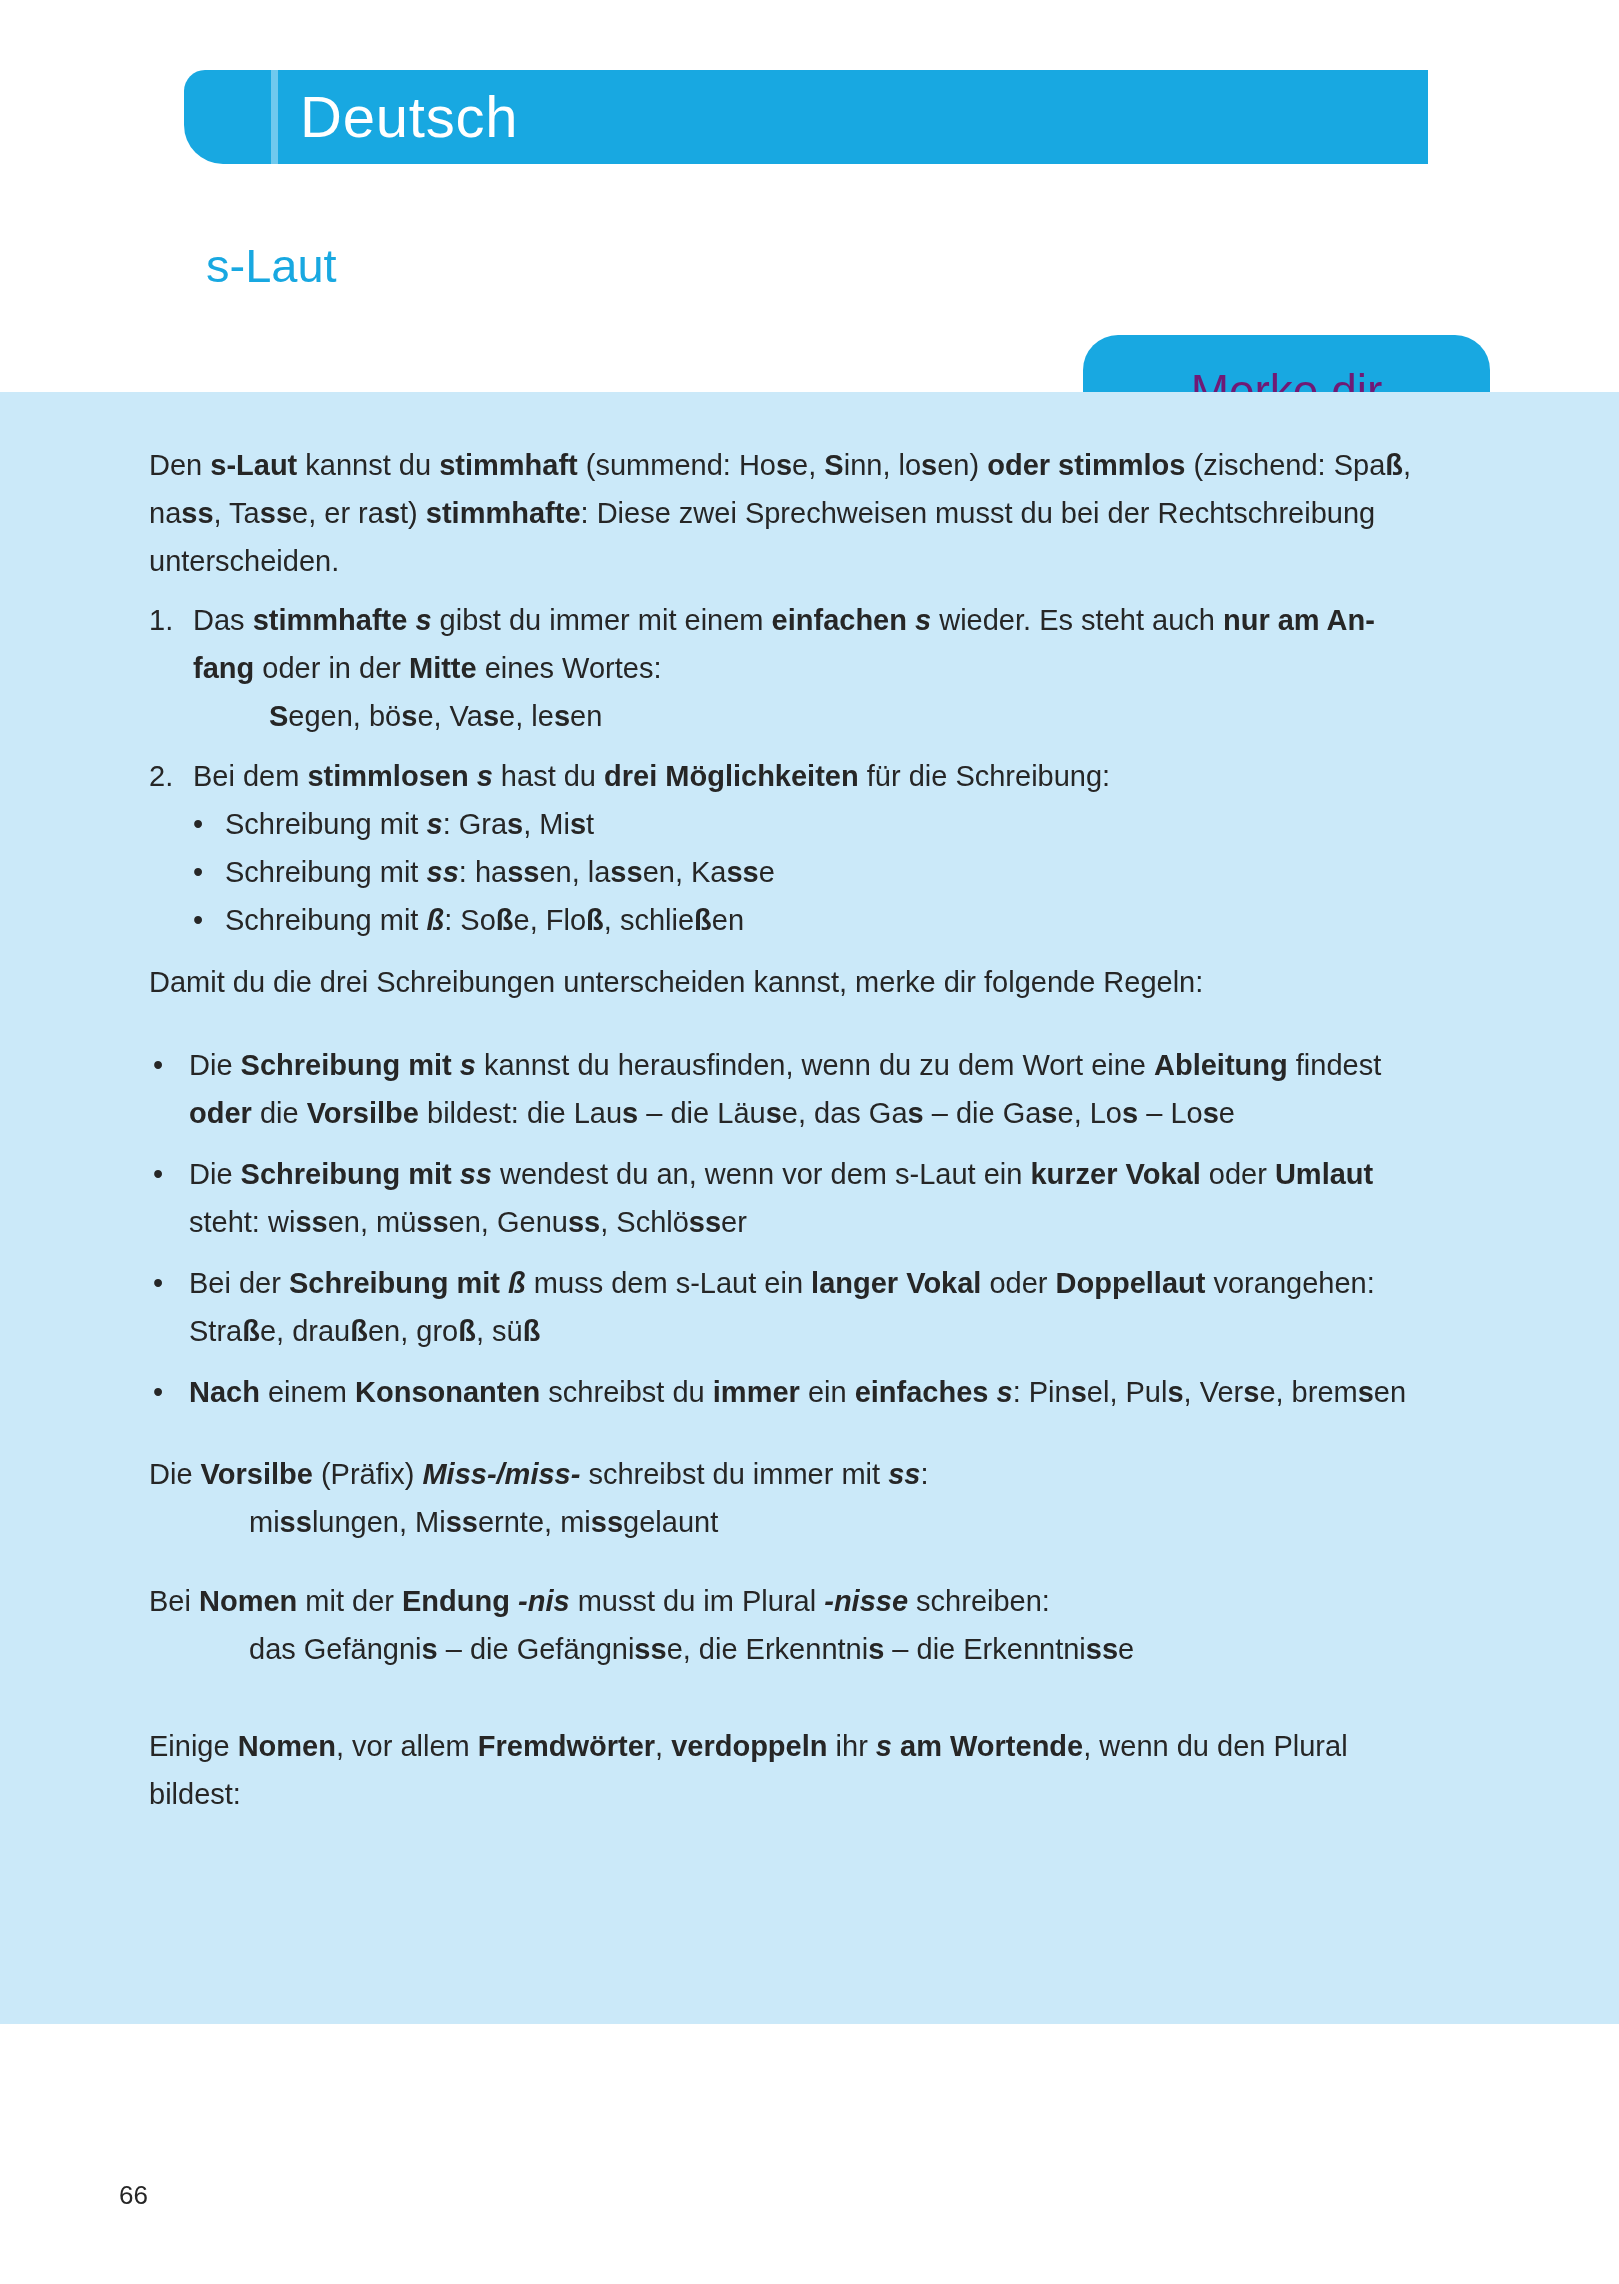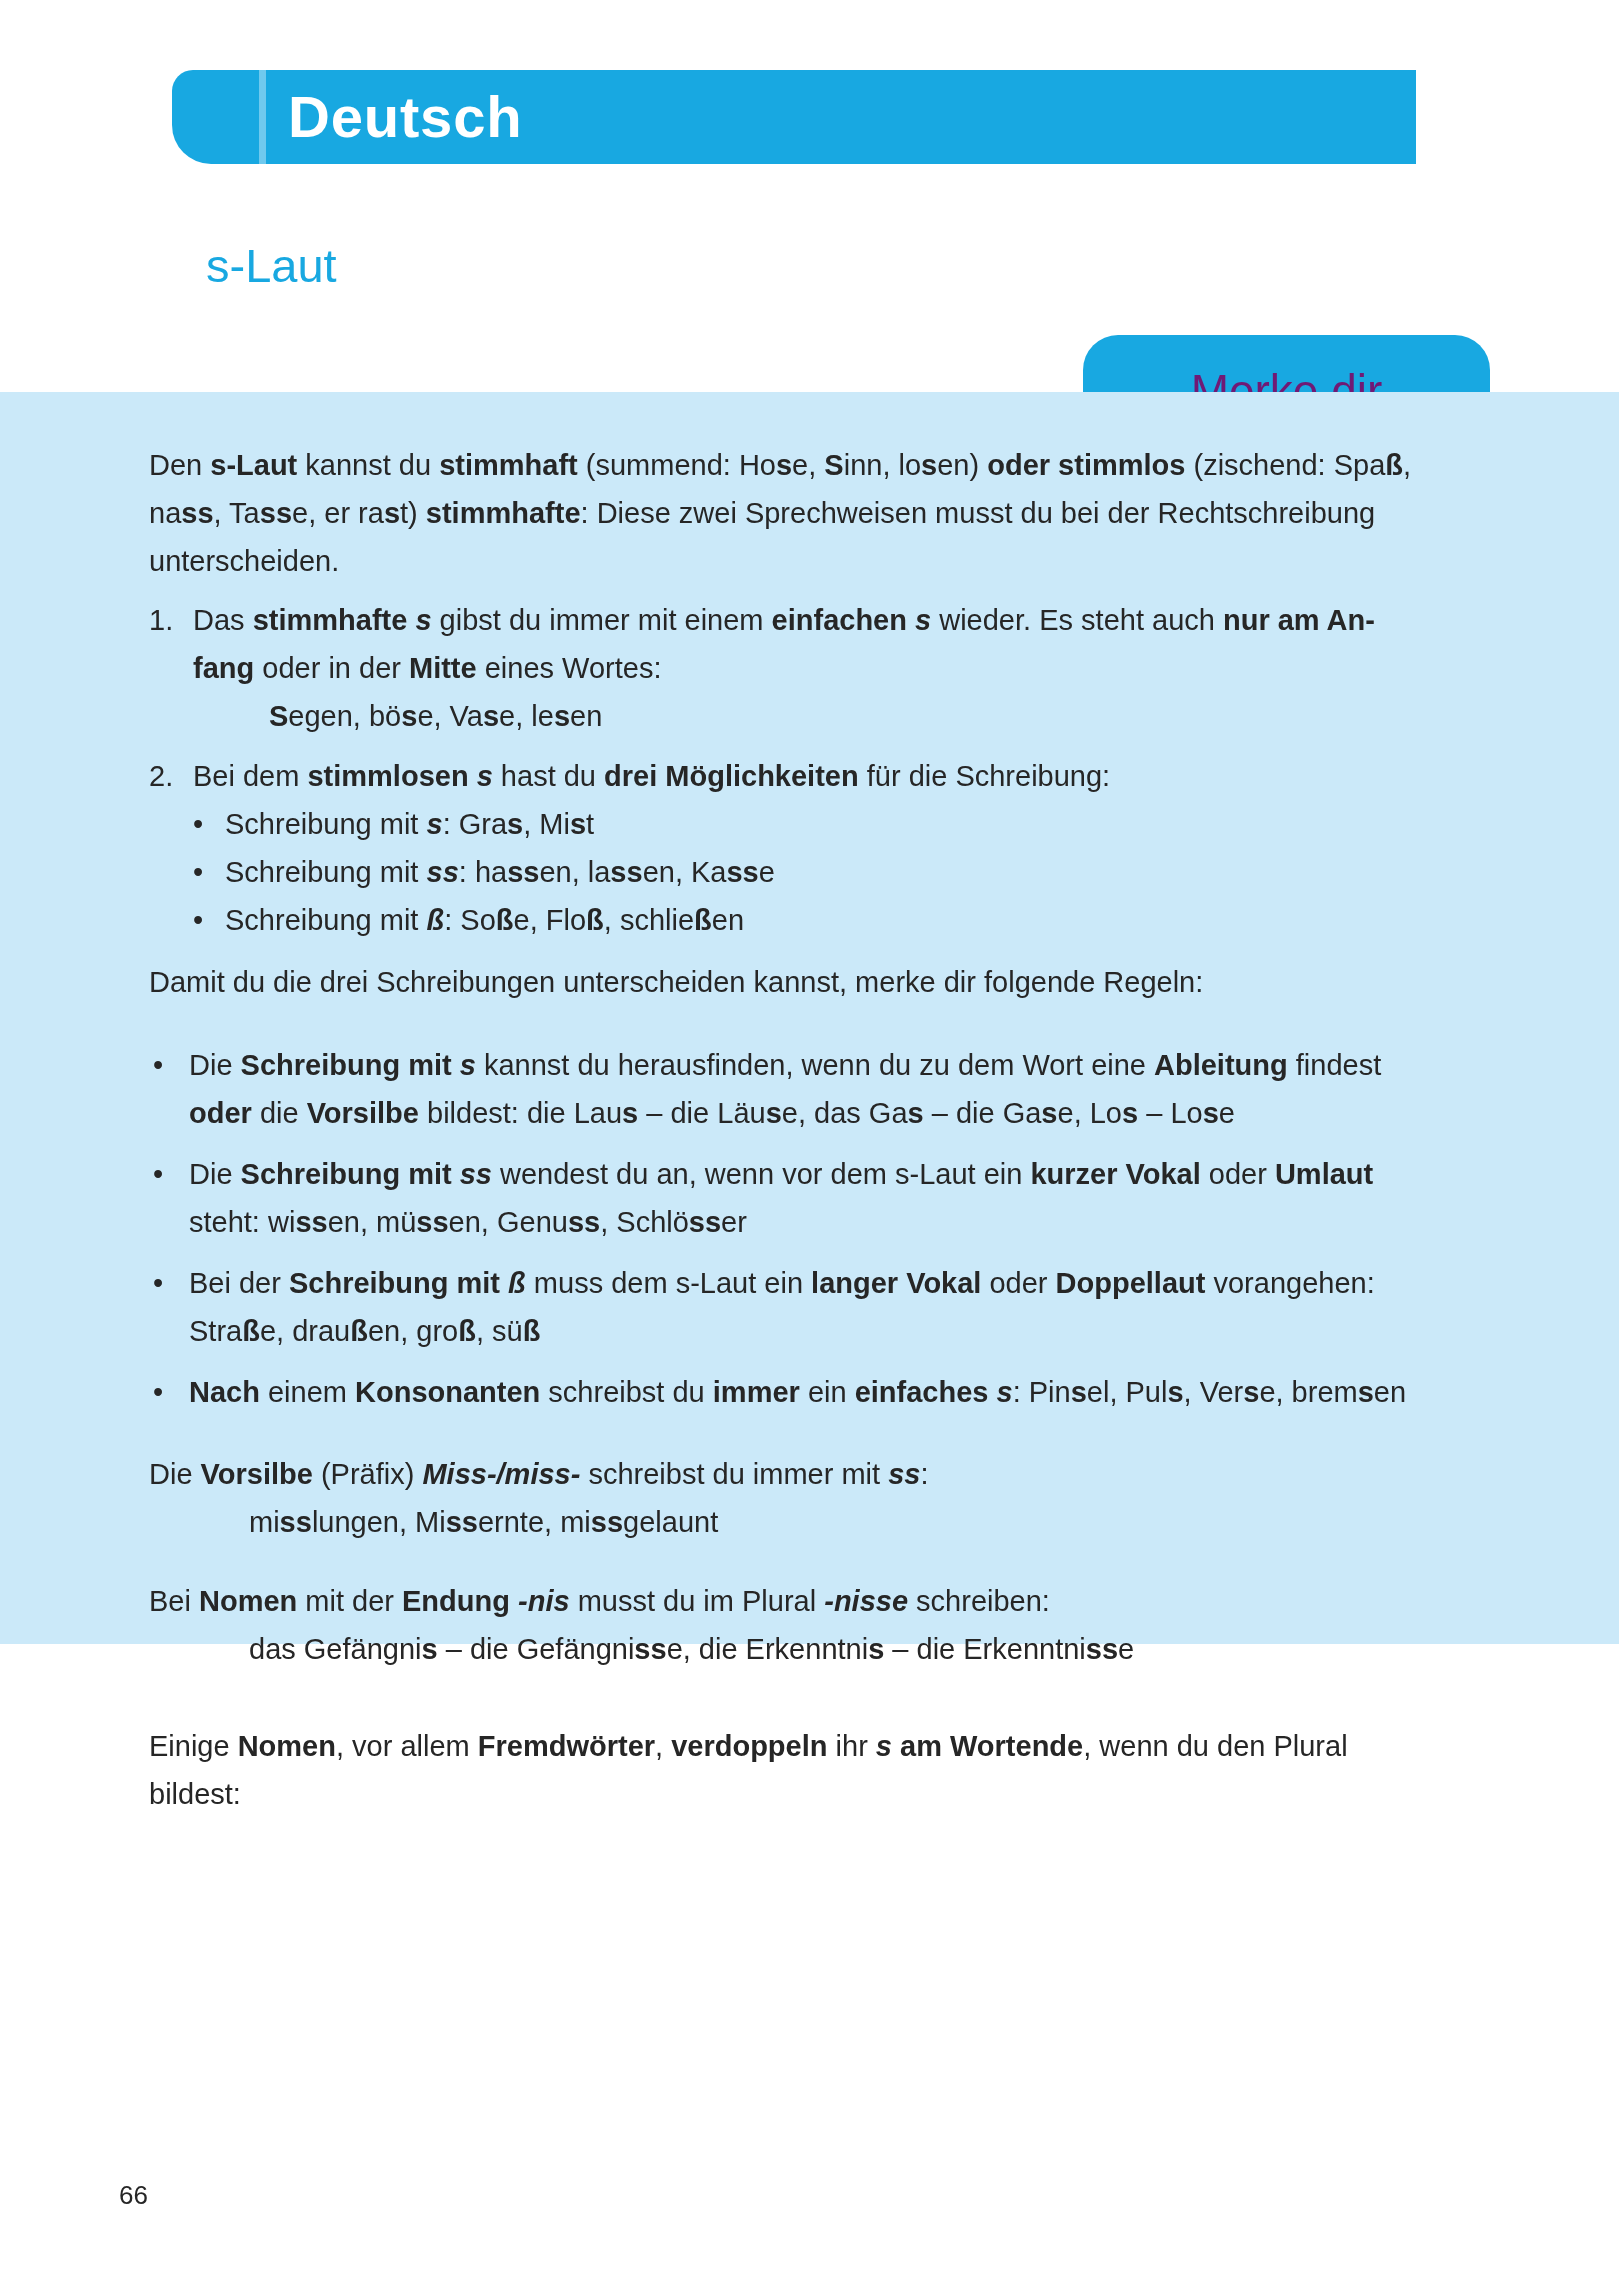--- a/index.html
+++ b/index.html
@@ -10,24 +10,23 @@
   }
   html,body{margin:0;padding:0;}
   body{
     width:1619px;height:2284px;position:relative;
     background:#ffffff;
     font-family:"Liberation Sans",sans-serif;
     color:var(--ink);
   }
   
   .header-bar{
-    position:absolute;left:172px;top:70px;width:1244px;height:94px;
+    position:absolute;left:184px;top:70px;width:1244px;height:94px;
     background:var(--accent);
     border-radius:21px 0 0 39px;
-    font-weight:bold;
   }
   .header-stripe{
     position:absolute;left:87px;top:0;width:7.2px;height:94px;
     background:var(--stripe);
   }
   .header-title{
     position:absolute;left:116px;top:0;height:94px;line-height:94px;
     color:#ffffff;font-size:58px;letter-spacing:0.8px;
   }
   .section-title{
@@ -36,21 +35,21 @@
   }
   
   .badge{
     position:absolute;left:1083px;top:335px;width:407px;height:111px;
     background:var(--accent);border-radius:35px;
     display:flex;align-items:center;justify-content:center;
     color:#701a75;font-size:46px;
   }
   
   .panel{
-    position:absolute;left:0;top:392px;width:1619px;height:1252px;
+    position:absolute;left:0;top:392px;width:1619px;height:1632px;
     background:var(--panel);
     box-sizing:border-box;
     padding:49px 72px 0 149px;
     font-size:29px;line-height:48px;
   }
   .panel i{font-style:italic;}
   .panel b{font-weight:700;}
   .numbered{display:flex;margin-top:11.3px;}
   .num{flex:0 0 44px;}
   .itext{flex:1;}

